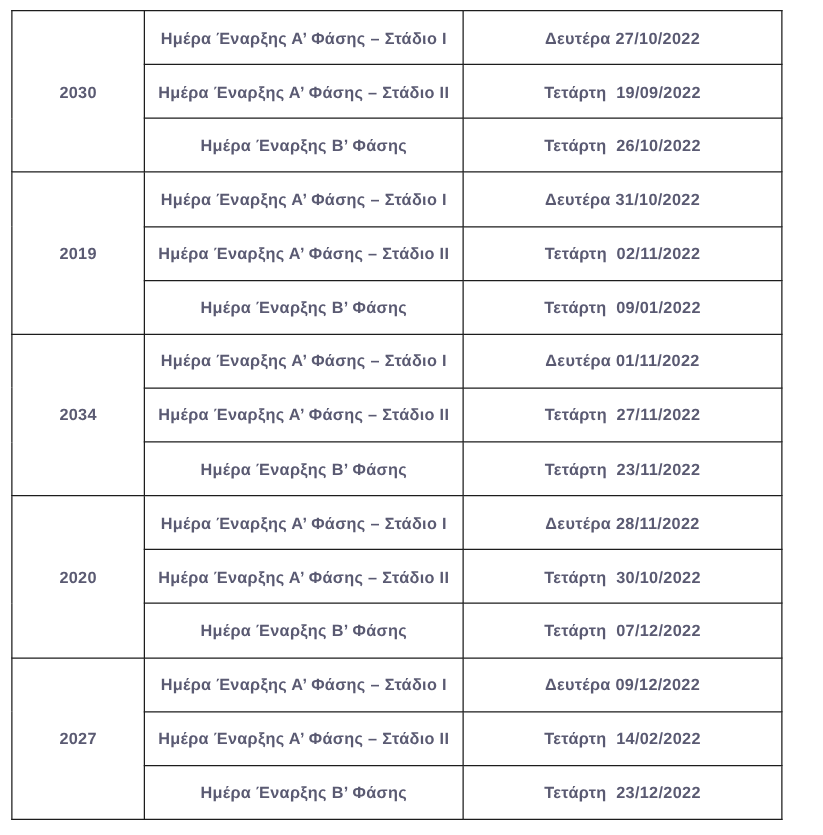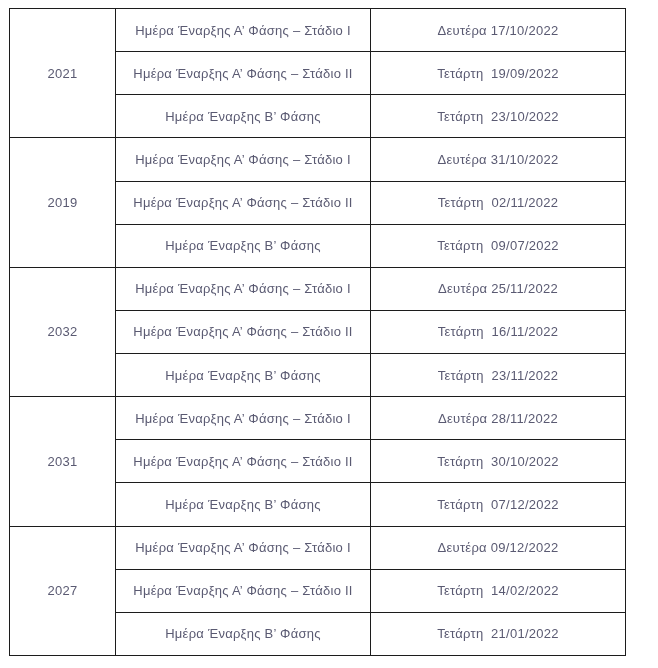--- a/index.html
+++ b/index.html
@@ -22,20 +22,21 @@
     height: 648px;
   }
   table.schedule td {
     border: 1px solid #1c1c1c;
     text-align: center;
     vertical-align: middle;
     color: #5a5a72;
     font-size: 13px;
     letter-spacing: 0.02em;
     padding: 0 6px;
+    font-weight: bold;
   }
   td.year-cell {
     font-size: 13px;
   }
   td.date-cell {
     white-space: pre-wrap; 
   }
 </style>
 </head>
 <body>
@@ -43,63 +44,63 @@
 <div class="page">
   <table class="schedule">
     <colgroup>
       <col style="width:106px">
       <col style="width:255px">
       <col style="width:255px">
     </colgroup>
     <tbody>
 
       <tr>
-        <td class="year-cell" rowspan="3">2021</td>
+        <td class="year-cell" rowspan="3">2030</td>
         <td class="label-cell">Ημέρα Έναρξης Α’ Φάσης – Στάδιο I</td>
-        <td class="date-cell">Δευτέρα 17/10/2022</td>
+        <td class="date-cell">Δευτέρα 27/10/2022</td>
       </tr>
       <tr>
         <td class="label-cell">Ημέρα Έναρξης Α’ Φάσης – Στάδιο II</td>
         <td class="date-cell">Τετάρτη  19/09/2022</td>
       </tr>
       <tr>
         <td class="label-cell">Ημέρα Έναρξης Β’ Φάσης</td>
-        <td class="date-cell">Τετάρτη  23/10/2022</td>
+        <td class="date-cell">Τετάρτη  26/10/2022</td>
       </tr>
 
       <tr>
         <td class="year-cell" rowspan="3">2019</td>
         <td class="label-cell">Ημέρα Έναρξης Α’ Φάσης – Στάδιο I</td>
         <td class="date-cell">Δευτέρα 31/10/2022</td>
       </tr>
       <tr>
         <td class="label-cell">Ημέρα Έναρξης Α’ Φάσης – Στάδιο II</td>
         <td class="date-cell">Τετάρτη  02/11/2022</td>
       </tr>
       <tr>
         <td class="label-cell">Ημέρα Έναρξης Β’ Φάσης</td>
-        <td class="date-cell">Τετάρτη  09/07/2022</td>
+        <td class="date-cell">Τετάρτη  09/01/2022</td>
       </tr>
 
       <tr>
-        <td class="year-cell" rowspan="3">2032</td>
+        <td class="year-cell" rowspan="3">2034</td>
         <td class="label-cell">Ημέρα Έναρξης Α’ Φάσης – Στάδιο I</td>
-        <td class="date-cell">Δευτέρα 25/11/2022</td>
+        <td class="date-cell">Δευτέρα 01/11/2022</td>
       </tr>
       <tr>
         <td class="label-cell">Ημέρα Έναρξης Α’ Φάσης – Στάδιο II</td>
-        <td class="date-cell">Τετάρτη  16/11/2022</td>
+        <td class="date-cell">Τετάρτη  27/11/2022</td>
       </tr>
       <tr>
         <td class="label-cell">Ημέρα Έναρξης Β’ Φάσης</td>
         <td class="date-cell">Τετάρτη  23/11/2022</td>
       </tr>
 
       <tr>
-        <td class="year-cell" rowspan="3">2031</td>
+        <td class="year-cell" rowspan="3">2020</td>
         <td class="label-cell">Ημέρα Έναρξης Α’ Φάσης – Στάδιο I</td>
         <td class="date-cell">Δευτέρα 28/11/2022</td>
       </tr>
       <tr>
         <td class="label-cell">Ημέρα Έναρξης Α’ Φάσης – Στάδιο II</td>
         <td class="date-cell">Τετάρτη  30/10/2022</td>
       </tr>
       <tr>
         <td class="label-cell">Ημέρα Έναρξης Β’ Φάσης</td>
         <td class="date-cell">Τετάρτη  07/12/2022</td>
@@ -109,17 +110,17 @@
         <td class="year-cell" rowspan="3">2027</td>
         <td class="label-cell">Ημέρα Έναρξης Α’ Φάσης – Στάδιο I</td>
         <td class="date-cell">Δευτέρα 09/12/2022</td>
       </tr>
       <tr>
         <td class="label-cell">Ημέρα Έναρξης Α’ Φάσης – Στάδιο II</td>
         <td class="date-cell">Τετάρτη  14/02/2022</td>
       </tr>
       <tr>
         <td class="label-cell">Ημέρα Έναρξης Β’ Φάσης</td>
-        <td class="date-cell">Τετάρτη  21/01/2022</td>
+        <td class="date-cell">Τετάρτη  23/12/2022</td>
       </tr>
     </tbody>
   </table>
 </div>
 
 </body></html>

